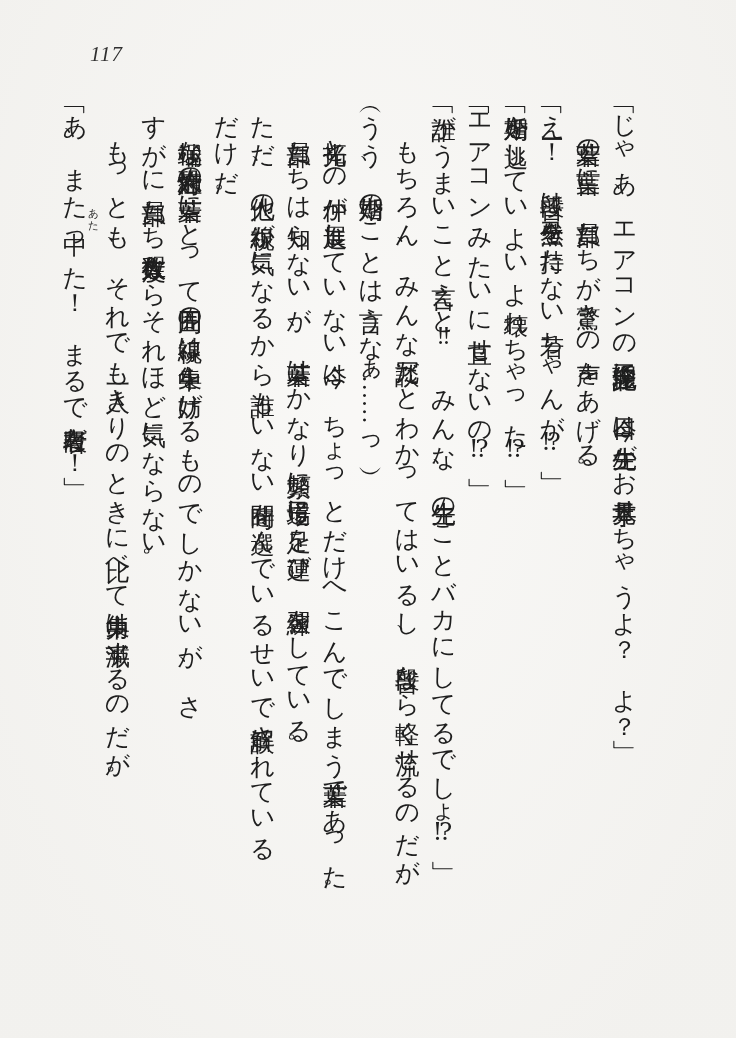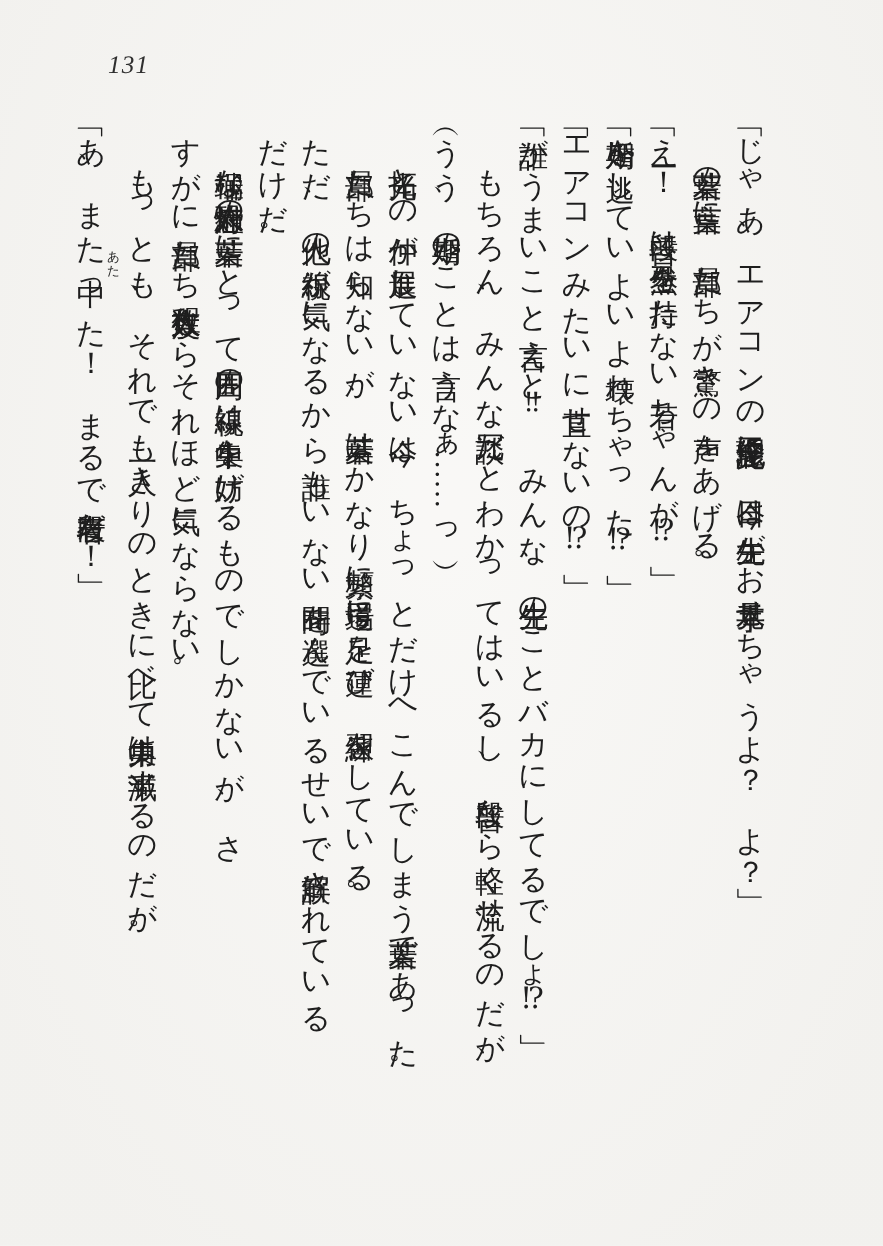--- a/index.html
+++ b/index.html
@@ -60,21 +60,21 @@
   rt {
     font-size: 10.5px;
     letter-spacing: 0;
     color: var(--ink);
   }
 </style>
 </head>
 <body>
 
 <div class="page">
-  <div class="page-number">131</div>
+  <div class="page-number">117</div>
   <div class="text-block">
       <div class="text-column">「じゃあ、エアコンの修理完了記念に、今日は先生がお手本見せちゃうよ？　よ？」</div>
       <div class="text-column indent">若葉の言葉に、部員たちが驚きの声をあげる。</div>
       <div class="text-column">「えー！　普段は全然弓を持たない若ちゃんが⁉」</div>
       <div class="text-column">「婚期を逃していよいよ壊れちゃった⁉」</div>
       <div class="text-column">「エアコンみたいに直せないの⁉」</div>
       <div class="text-column">「誰がうまいこと言えと‼　みんな、先生のことバカにしてるでしょ⁉」</div>
       <div class="text-column indent">もちろん、みんな冗談だとわかってはいるし、普段なら軽く流せるのだが、</div>
       <div class="text-column">（うう、婚期のことは言うなぁ……っ）</div>
       <div class="text-column indent">拓光との仲が進展していない今は、ちょっとだけへこんでしまう若葉であった。</div>

